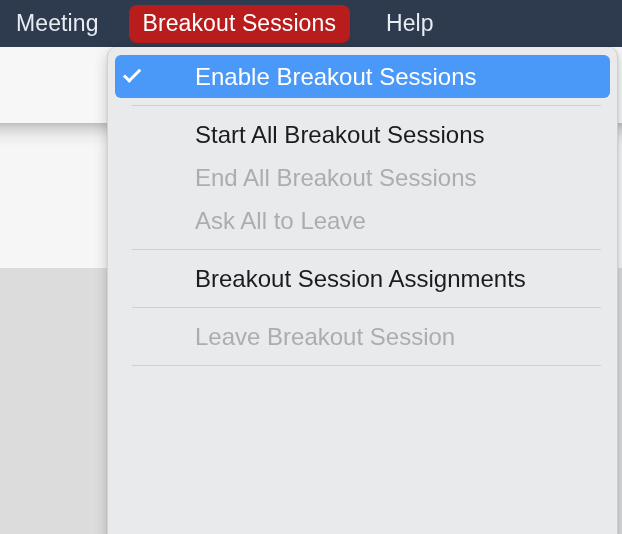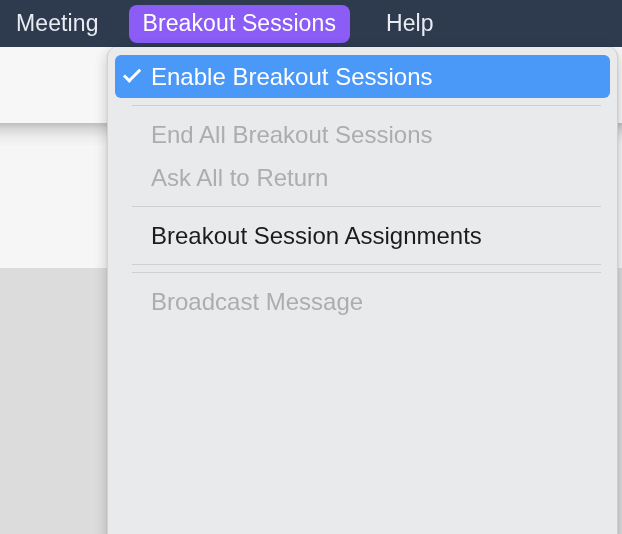--- a/index.html
+++ b/index.html
@@ -61,21 +61,21 @@
     display: flex;
     align-items: center;
     padding: 0 14px;
     color: #e9ecf1;
     font-size: 23px;
     letter-spacing: 0.1px;
     border-radius: 8px;
     white-space: nowrap;
   }
   .menubar-item.active {
-    background: #8b5cf6;
+    background: #b91c1c;
     color: #ffffff;
   }
   .mb-gap-1 { margin-left: 2px; }
   .mb-gap-2 { margin-left: 16px; }
   .mb-gap-3 { margin-left: 22px; }
 
   
   .menu-panel {
     position: absolute;
     left: 107px;
@@ -96,20 +96,21 @@
     position: relative;
     height: 43px;
     display: flex;
     align-items: center;
     margin: 0 7px;
     padding: 0 12px 0 10px;
     border-radius: 6px;
     font-size: 24px;
     color: #1c1c1e;
     white-space: nowrap;
+    gap: 44px;
   }
   .menu-item.disabled { color: #adadaf; }
   .menu-item.highlighted {
     background: #4a98f7;
     color: #ffffff;
   }
 
   .check-slot {
     width: 26px;
     flex: 0 0 26px;
@@ -179,44 +180,48 @@
 
     <div class="menu-item highlighted">
       <span class="check-slot">
           <i class="check-mark"></i>
         </span>
       <span class="menu-label">Enable Breakout Sessions</span>
     </div>
 
     <div class="menu-sep"></div>
 
+    <div class="menu-item">
+      <span class="check-slot"></span>
+      <span class="menu-label">Start All Breakout Sessions</span>
+    </div>
 
     <div class="menu-item disabled">
       <span class="check-slot"></span>
       <span class="menu-label">End All Breakout Sessions</span>
     </div>
 
     <div class="menu-item disabled">
       <span class="check-slot"></span>
-      <span class="menu-label">Ask All to Return</span>
+      <span class="menu-label">Ask All to Leave</span>
     </div>
 
     <div class="menu-sep"></div>
 
     <div class="menu-item">
       <span class="check-slot"></span>
       <span class="menu-label">Breakout Session Assignments</span>
     </div>
 
     <div class="menu-sep"></div>
 
 
-
-    <div class="menu-sep"></div>
-
     <div class="menu-item disabled">
       <span class="check-slot"></span>
-      <span class="menu-label">Broadcast Message</span>
-    </div>
+      <span class="menu-label">Leave Breakout Session</span>
+    </div>
+
+    <div class="menu-sep"></div>
+
 
 
   </div>
 </div>
 
 </body></html>

